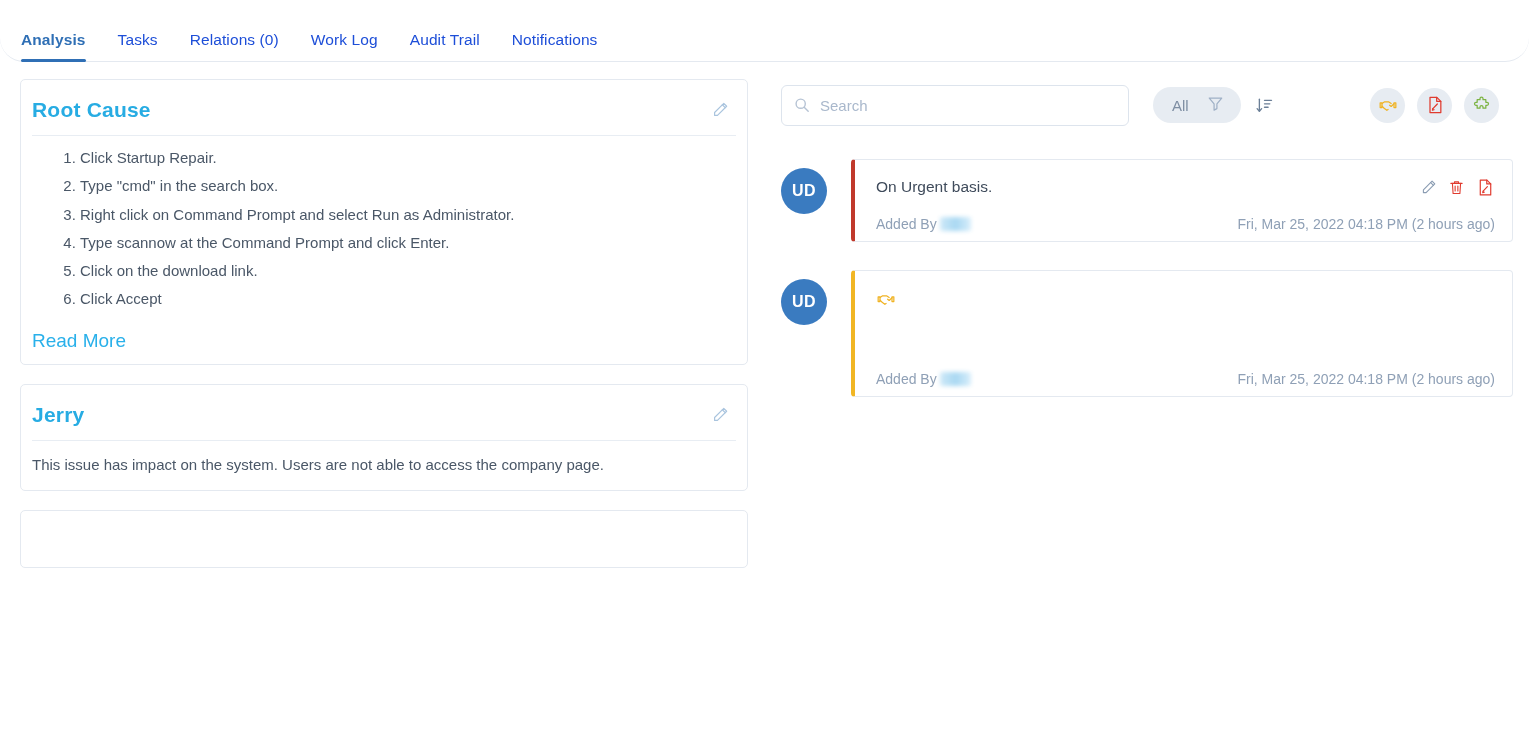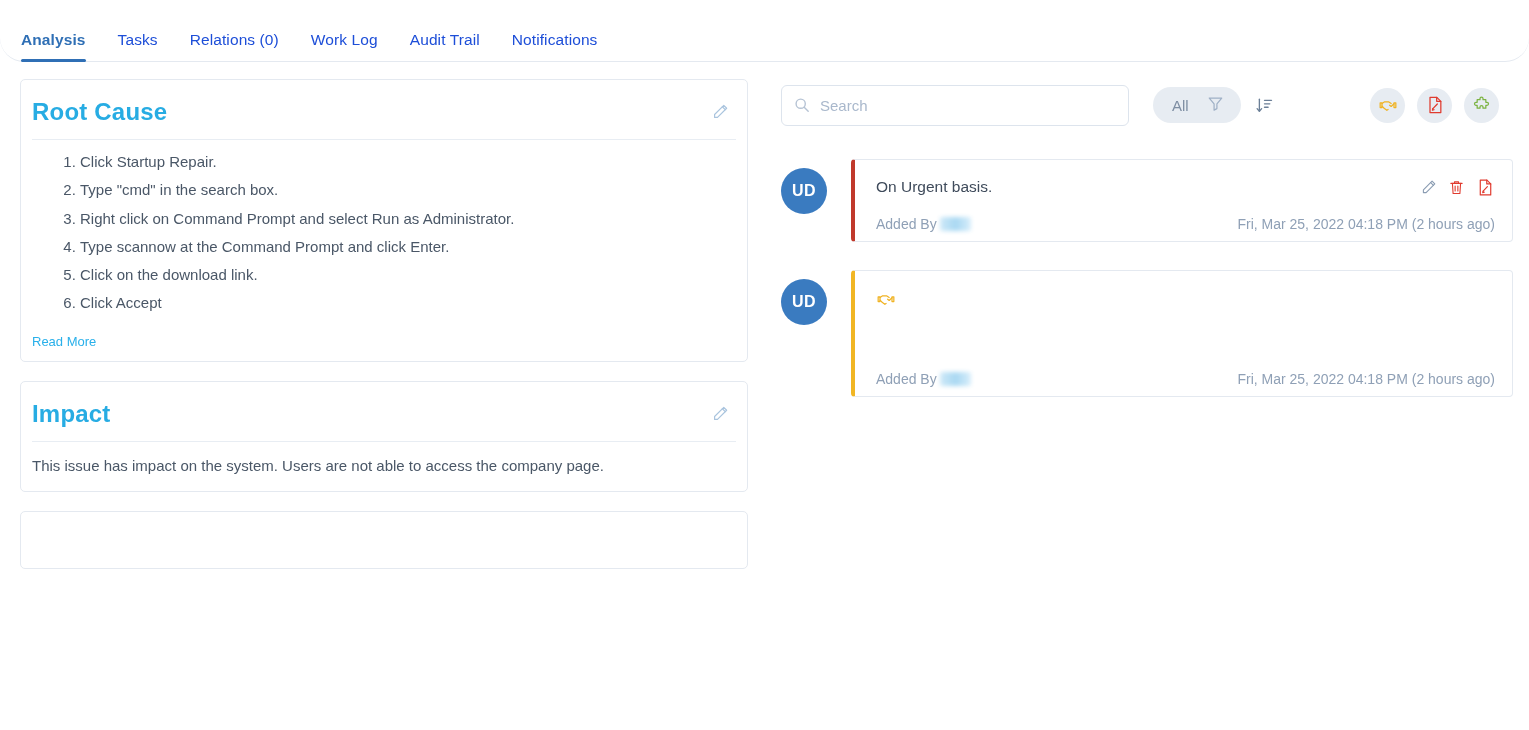--- a/index.html
+++ b/index.html
@@ -64,21 +64,21 @@
     margin-bottom: 19px;
     padding: 0 0 0 0;
   }
   .panel-head {
     display: flex;
     align-items: center;
     justify-content: space-between;
     padding: 18px 18px 13px 11px;
   }
   .panel-title {
-    font-size: 24px;
+    font-size: 21px;
     color: #27ace3;
     font-weight: bold;
     letter-spacing: 0.2px;
   }
   .panel-divider {
     height: 1px;
     background: #e8edf3;
     margin: 0 11px;
   }
   .panel-body {
@@ -96,21 +96,21 @@
     list-style-position: outside;
   }
   ol.steps li {
     font-size: 15px;
     color: #4a5767;
     margin-bottom: 8px;
     line-height: 1.35;
   }
   .read-more {
     display: inline-block;
-    font-size: 13px;
+    font-size: 19px;
     color: #29b0ea;
     padding: 10px 0 12px 11px;
     cursor: pointer;
   }
   .panel-body.oneline { padding: 13px 11px 14px 11px; }
 
   
   .pencil {
     width: 18px; height: 18px;
     cursor: pointer;
@@ -296,21 +296,21 @@
           <li>Click on the download link.</li>
           <li>Click Accept</li>
         </ol>
       </div>
       <div class="read-more">Read More</div>
     </div>
 
 
     <div class="panel">
       <div class="panel-head">
-        <div class="panel-title">Impact</div>
+        <div class="panel-title">Jerry</div>
         <span class="pencil">
           <svg viewBox="0 0 20 20" width="18" height="18" fill="none" stroke="#a9c4de" stroke-width="1.3" stroke-linecap="round" stroke-linejoin="round">
             <path d="M14.2 2.6 17.4 5.8 7.2 16H4v-3.2z"></path>
             <path d="M12.6 4.2 15.8 7.4"></path>
           </svg>
         </span>
       </div>
       <div class="panel-divider"></div>
       <div class="panel-body oneline">This issue has impact on the system. Users are not able to access the company page.</div>
     </div>

